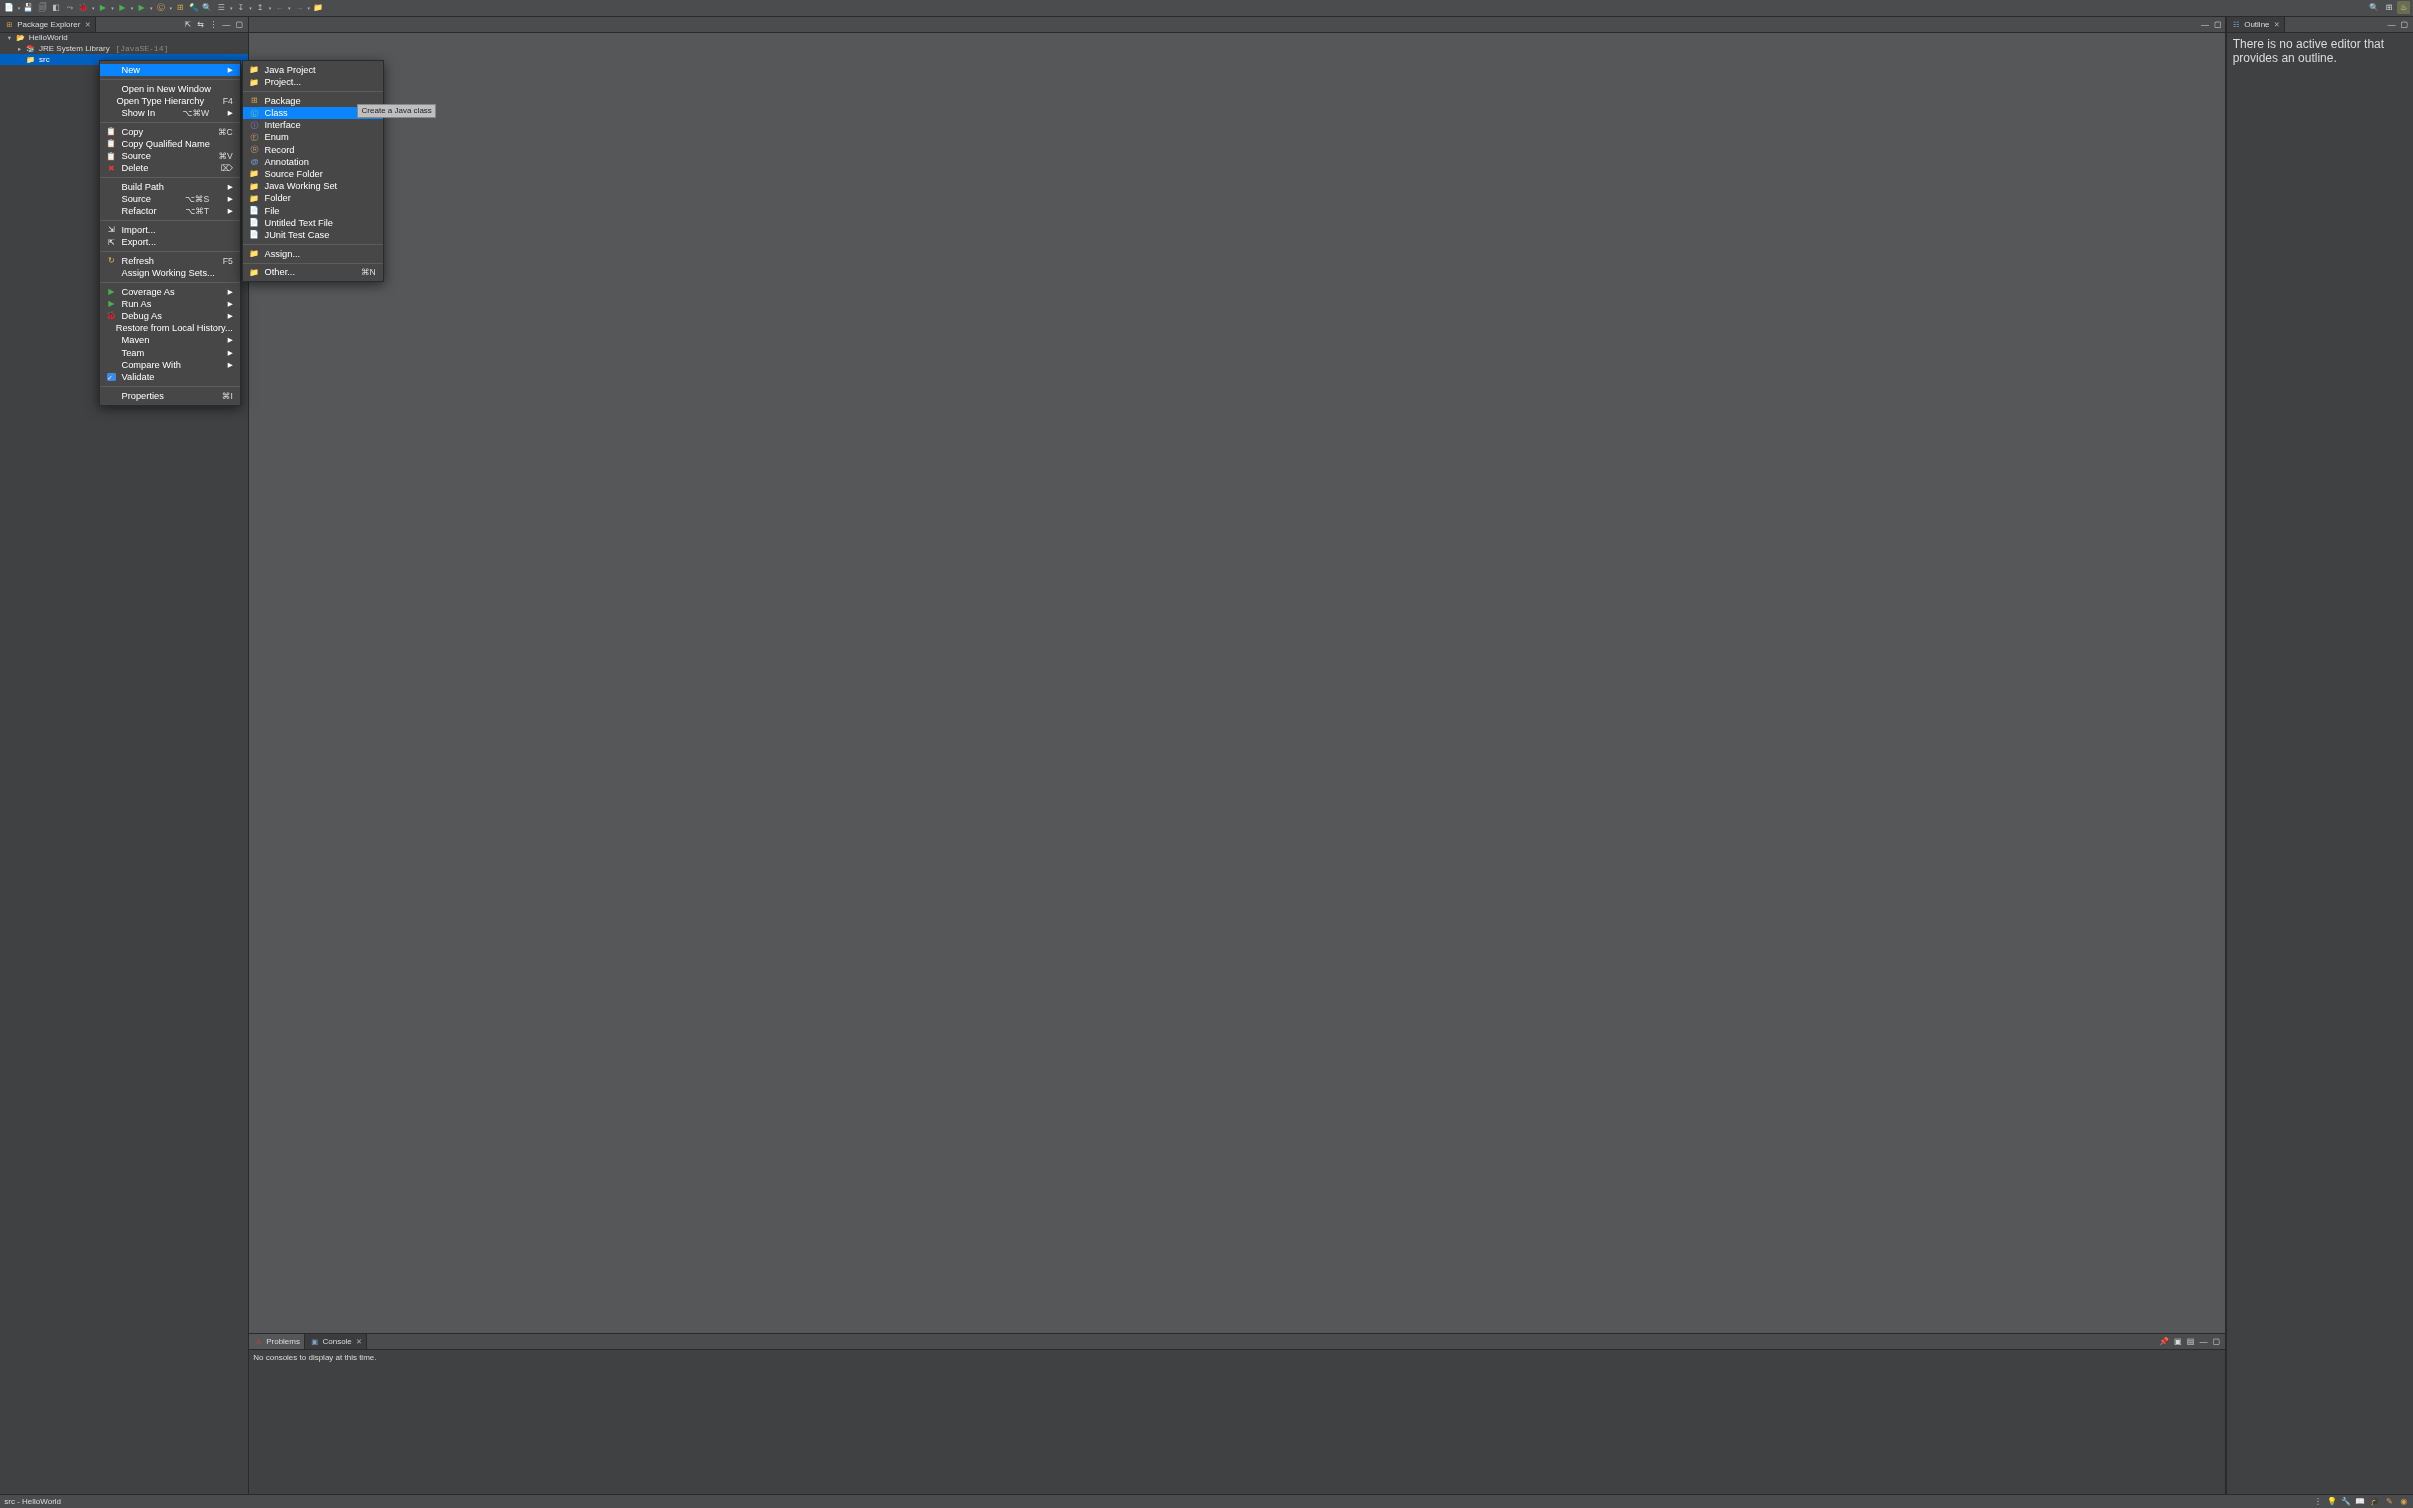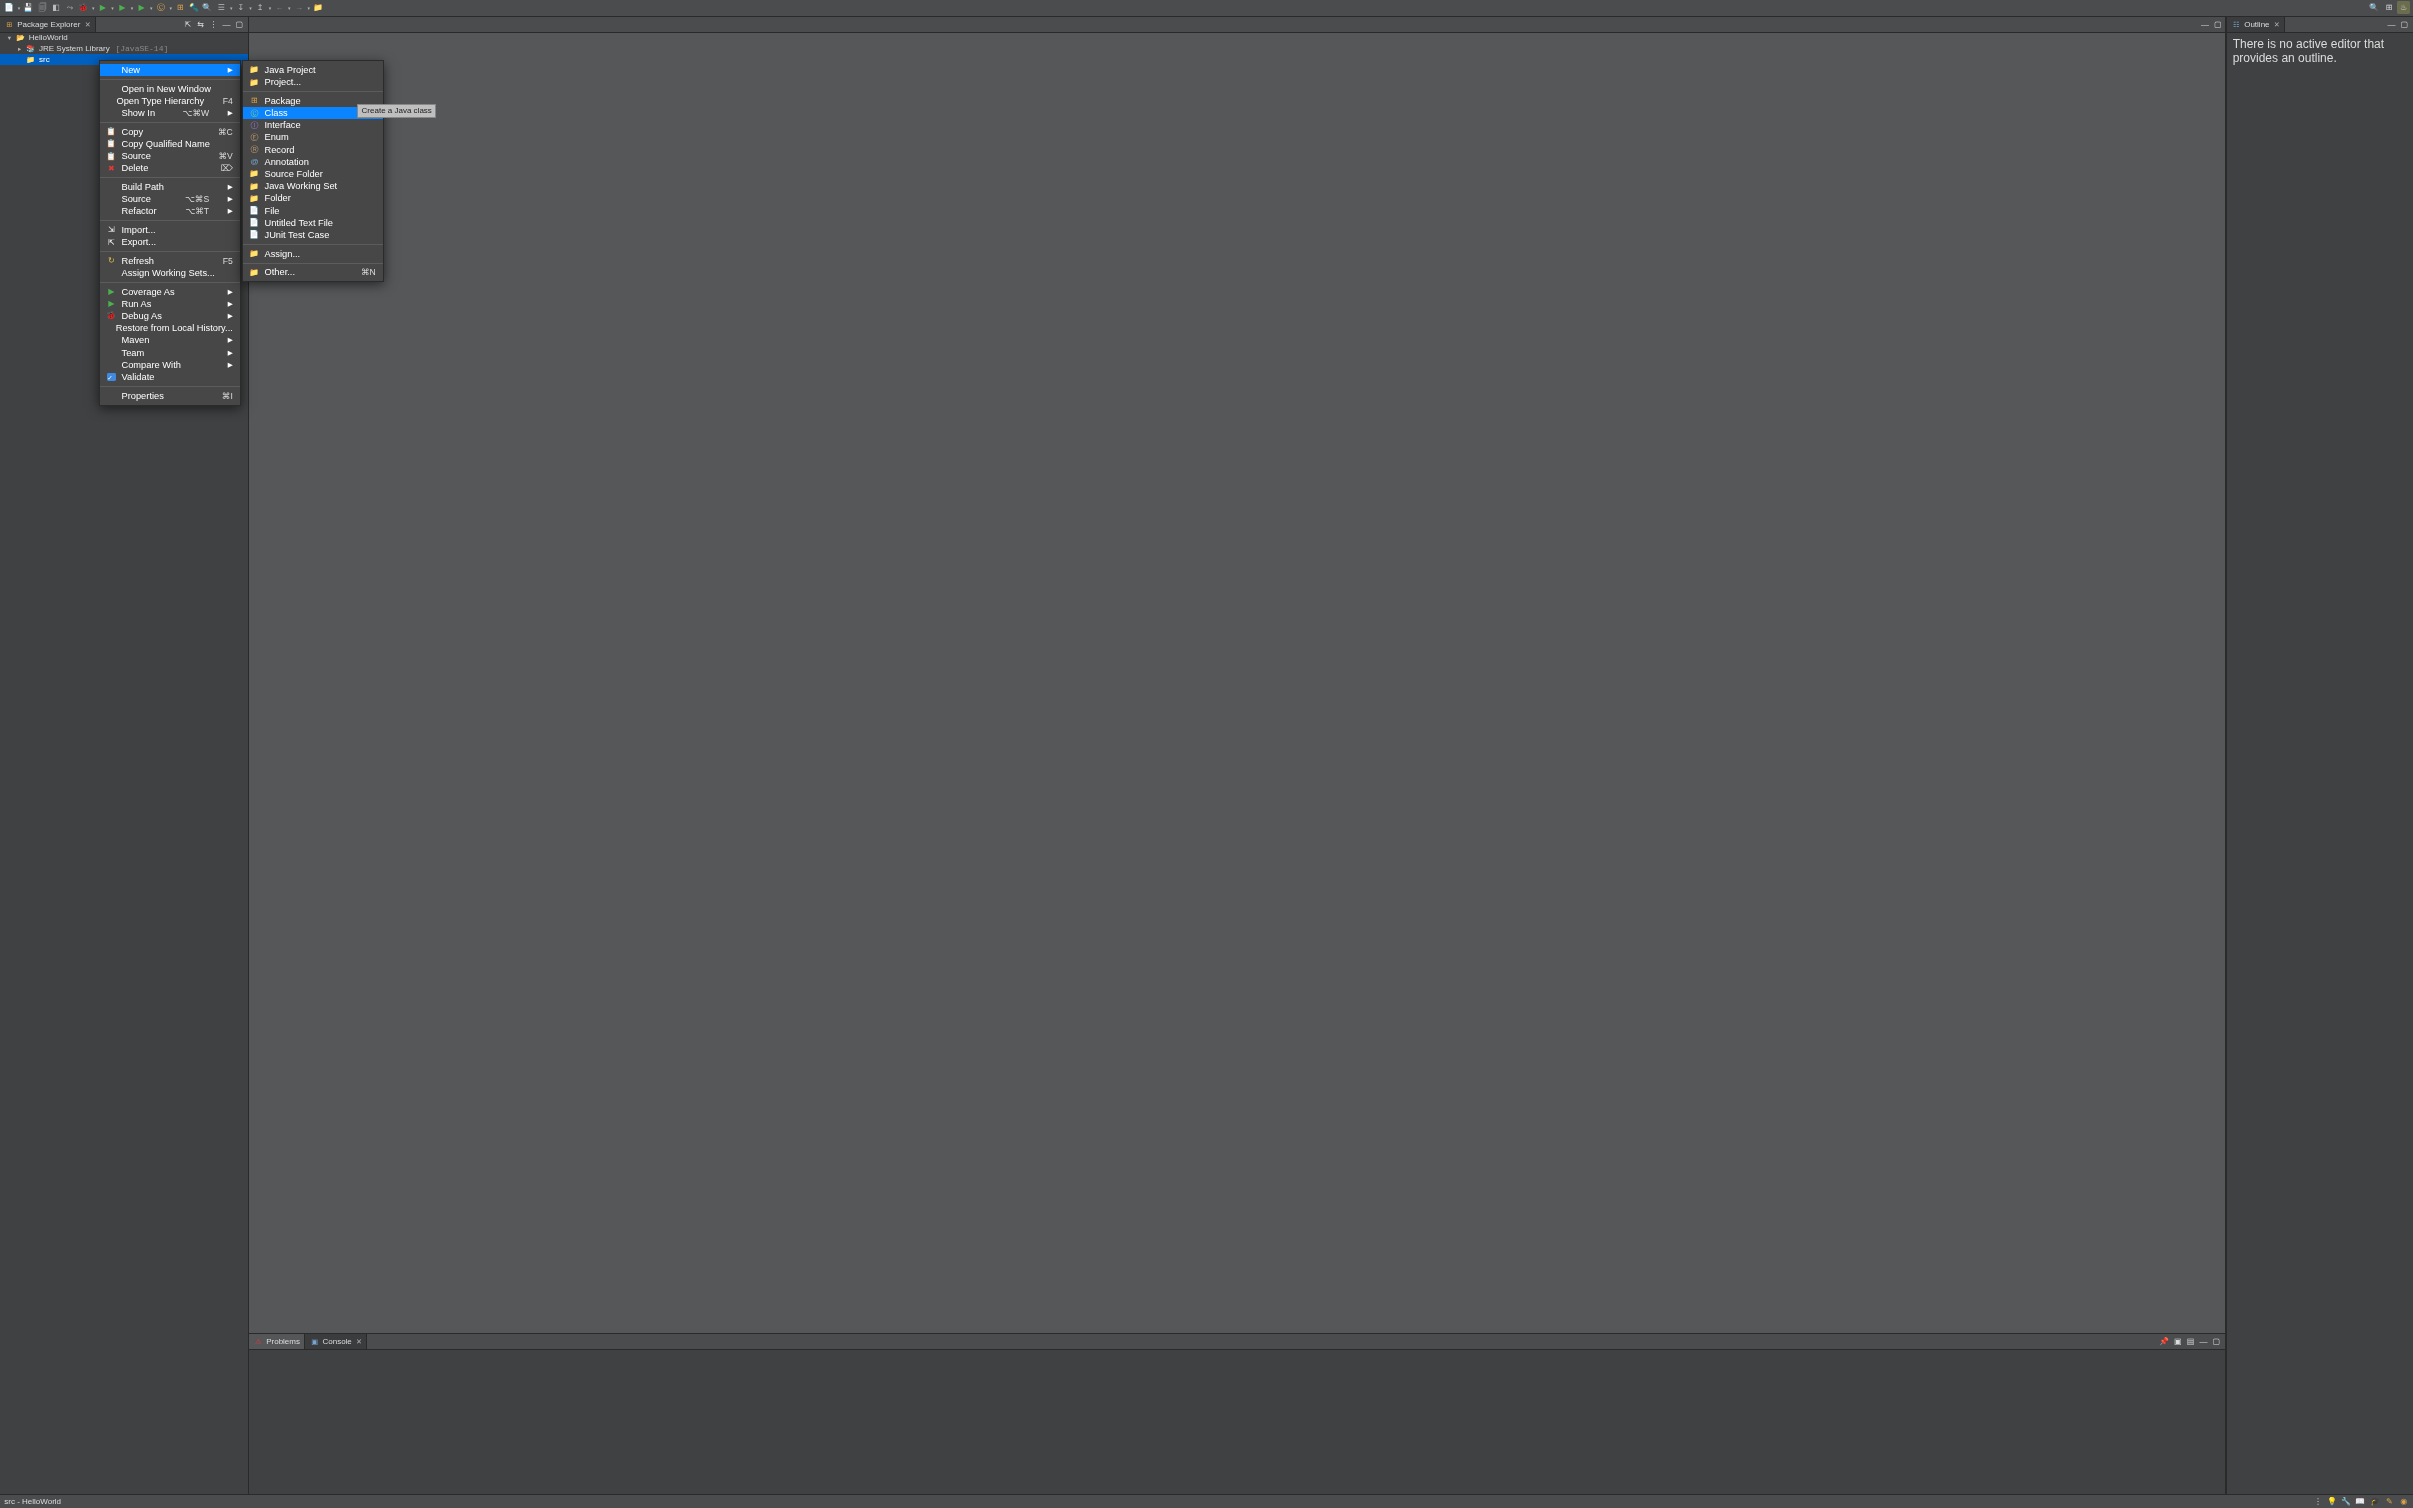--- a/index.html
+++ b/index.html
@@ -538,20 +538,21 @@
           </div>
           <div class="spacer"></div>
         <div class="view-actions" id="bottom-actions">
             <div class="va">📌</div>
             <div class="va">▣</div>
             <div class="va">▤</div>
             <div class="va">—</div>
             <div class="va">▢</div>
           </div>
       </div>
+      <div class="console-msg">No consoles to display at this time.</div>
     </div>
 
   </div>
 
   <div class="statusbar">
     <span>src - HelloWorld</span>
     <div class="right" id="statusbar-right">
         <div class="sb-icon">⋮</div>
         <div class="sb-icon" style="color: rgb(255, 235, 59);">💡</div>
         <div class="sb-icon" style="color: rgb(217, 162, 74);">🔧</div>

